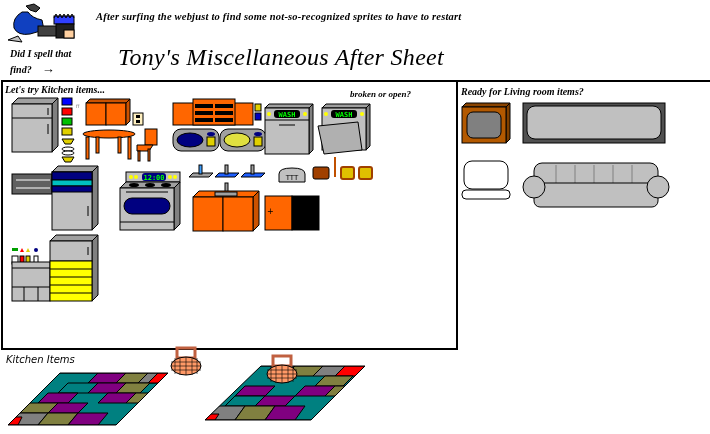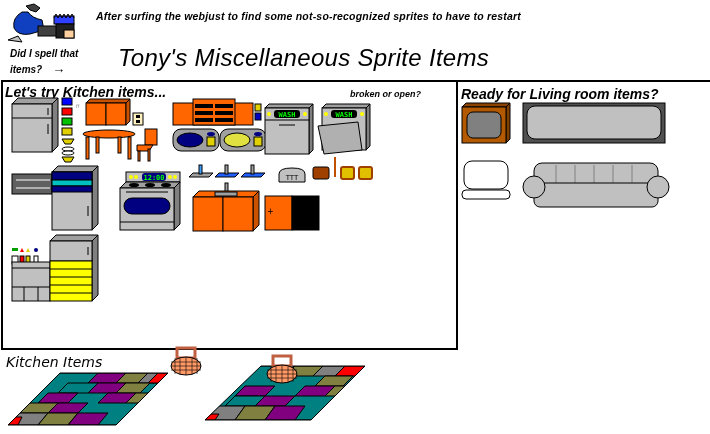--- a/index.html
+++ b/index.html
@@ -1,25 +1,25 @@
 <!DOCTYPE html>
 <html><head>
 <meta charset="utf-8">
 <style>
   html,body{margin:0;padding:0;background:#fff;}
   body{width:710px;height:434px;position:relative;overflow:hidden;font-family:"DejaVu Sans",sans-serif;}
   .abs{position:absolute;}
-  .hand{font-family:Liberation Sans, sans-serif;font-style:italic;font-weight:bold;color:#000;}
+  .hand{font-family:Liberation Serif, serif;font-style:italic;font-weight:bold;color:#000;}
   .intro{left:96px;top:8px;font-size:10.5px;line-height:17px;letter-spacing:0.2px;}
   .misspell{left:10px;top:46px;font-size:10px;line-height:15px;}
   .arrow{font-style:normal;font-weight:normal;font-size:13px;margin-left:10px;}
   .title{left:118px;top:44px;font-size:24px;font-style:italic;font-weight:normal;letter-spacing:0.3px;}
   .kbox{left:1px;top:80px;width:453px;height:266px;border:2px solid #000;border-right-width:2px;}
   .topline{left:454px;top:80px;width:256px;height:0;border-top:2px solid #000;}
-  .label{font-size:14px;font-style:italic;font-weight:bold;}
+  .label{font-size:10px;font-style:italic;font-weight:bold;}
   svg{position:absolute;overflow:visible;}
 </style>
 </head>
 <body>
 
 <svg class="abs" style="left:8px;top:4px" width="80" height="40" viewBox="0 0 80 40">
   <path d="M18 2 L26 0 L32 4 L28 8 L22 6 Z" fill="#404040" stroke="#000"></path>
   <path d="M14 8 Q4 14 6 24 Q10 32 22 30 L36 26 L34 16 Q24 14 20 8 Z" fill="#1040c0" stroke="#000"></path>
   <rect x="30" y="22" width="30" height="10" fill="#404040" stroke="#000"></rect>
   <rect x="46" y="12" width="20" height="8" fill="#3040ff" stroke="#000"></rect>
@@ -28,24 +28,24 @@
   <rect x="56" y="26" width="10" height="8" fill="#ffd0a0" stroke="#000"></rect>
   <path d="M0 36 L10 32 L14 38 Z" fill="#c0c0c0" stroke="#000"></path>
 </svg>
 
 <div class="abs hand intro">
   <div>After surfing the webjust to find some not-so-recognized sprites to have to restart</div>
 </div>
 
 <div class="abs hand misspell">
   <div>Did I spell that</div>
-  <div><span>items?</span><span class="arrow">→</span></div>
+  <div><span>find?</span><span class="arrow">→</span></div>
 </div>
 
-<div class="abs hand title">Tony's Miscellaneous Sprite Items</div>
+<div class="abs hand title">Tony's Miscellaneous After Sheet</div>
 
 <div class="abs kbox"></div>
 <div class="abs topline"></div>
 
 <div class="abs hand label" style="left:5px;top:84px">Let's try Kitchen items...</div>
 <div class="abs hand label" style="left:350px;top:89px;font-size:9px">broken or open?</div>
 <div class="abs hand label" style="left:461px;top:86px">Ready for Living room items?</div>
 <div class="abs label" style="left:6px;top:354px;font-style:italic;font-weight:normal">Kitchen Items</div>
 
 <svg style="left:12px;top:98px" width="46" height="56">

